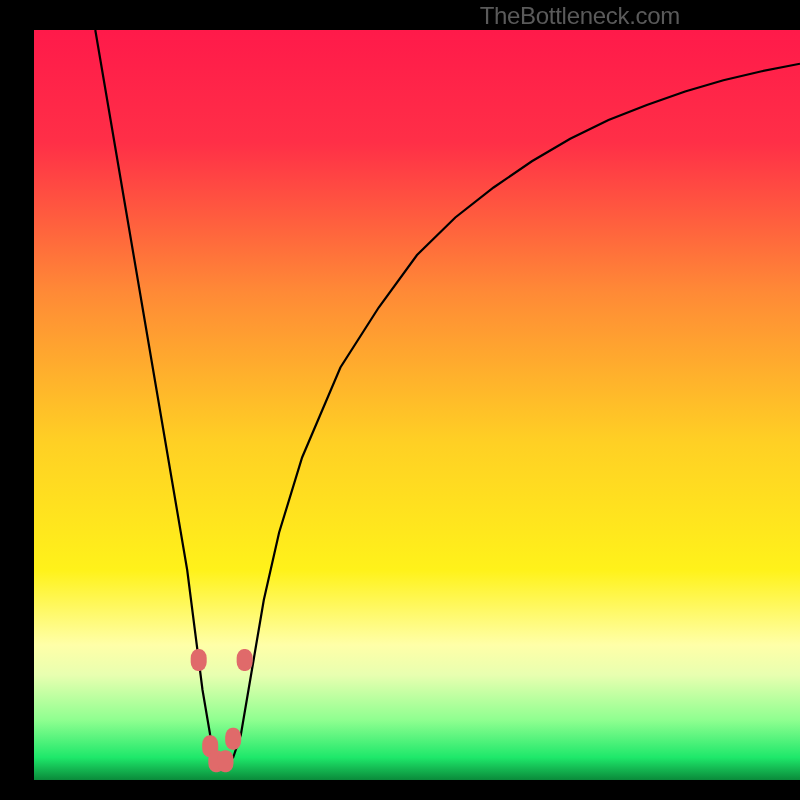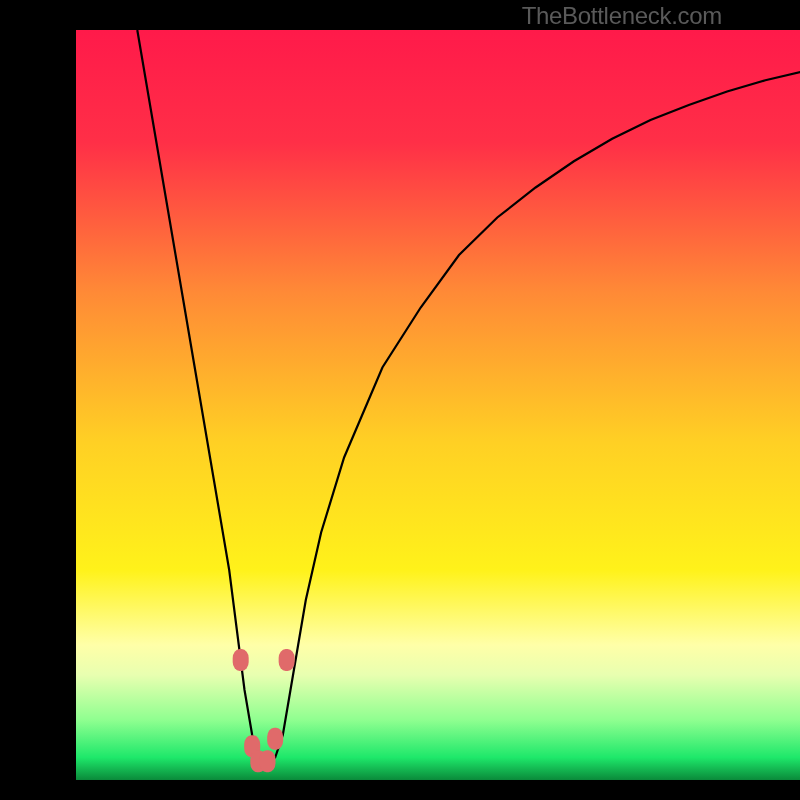--- a/index.html
+++ b/index.html
@@ -7,21 +7,20 @@
     padding: 0;
     width: 800px;
     height: 800px;
     background: #000;
     overflow: hidden;
   }
   .frame {
     position: relative;
     width: 688px;
     height: 800px;
-    margin-left: 42px;
   }
   .watermark {
     position: absolute;
     top: 2px;
     right: 8px;
     font-family: Arial, Helvetica, sans-serif;
     font-size: 24px;
     font-weight: 500;
     color: #5a5a5a;
     z-index: 10;

